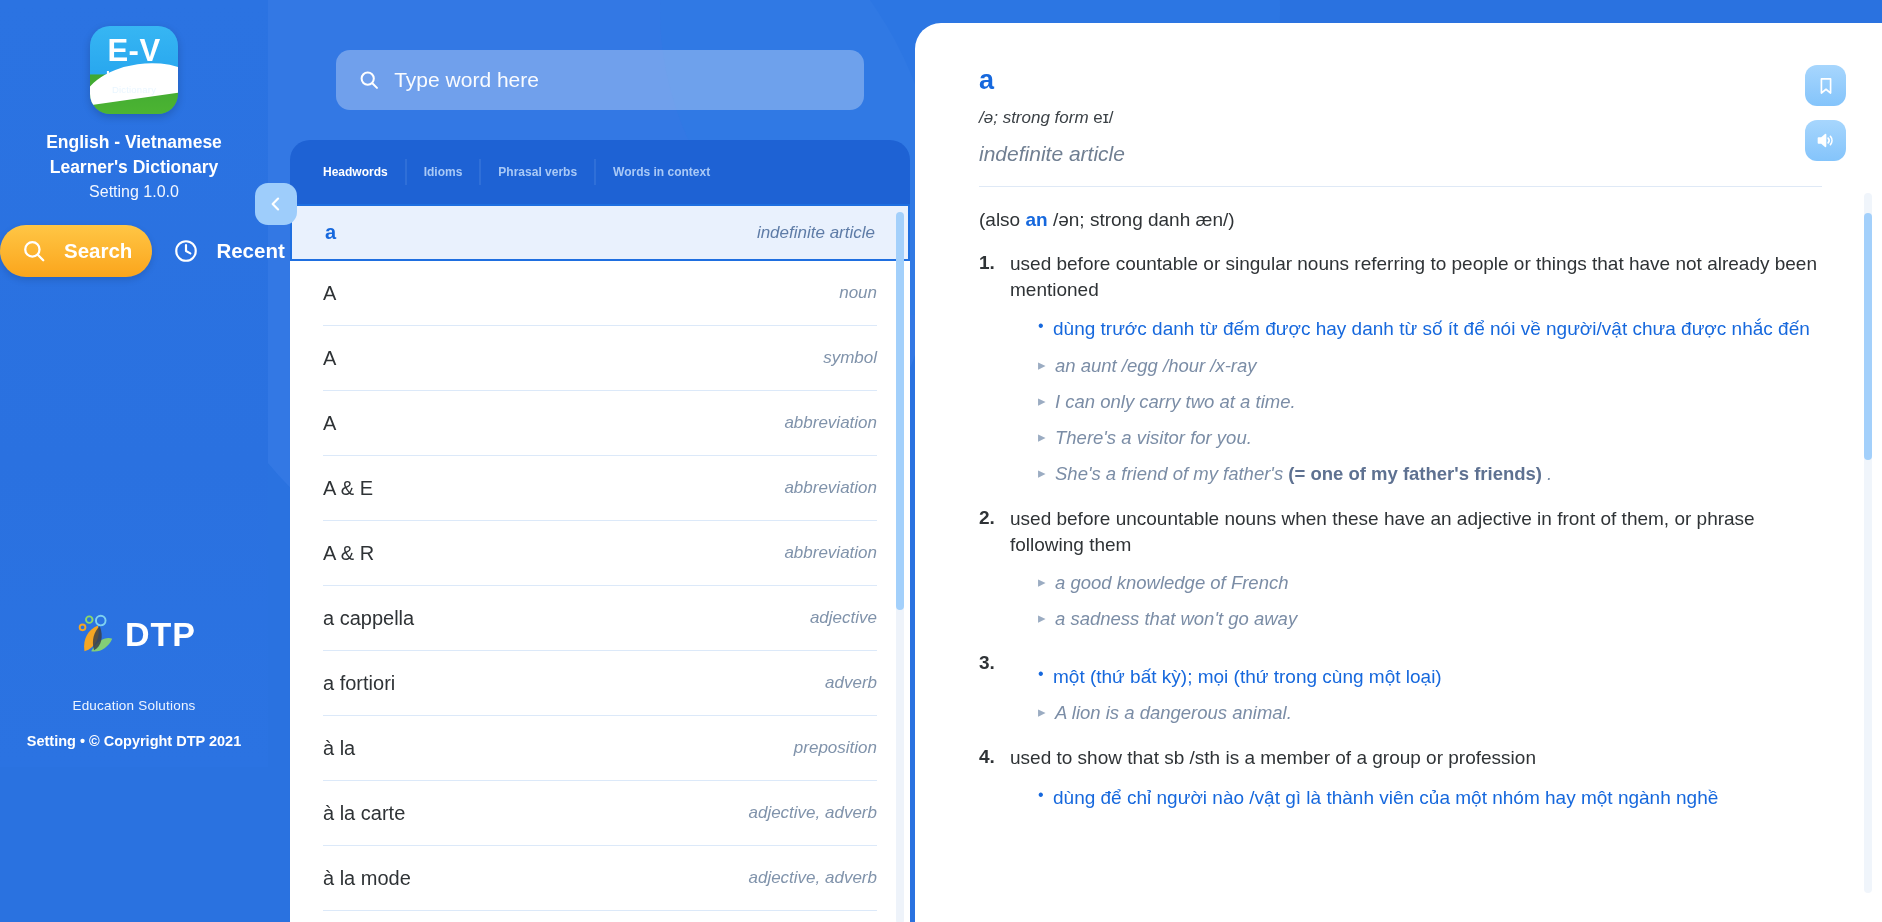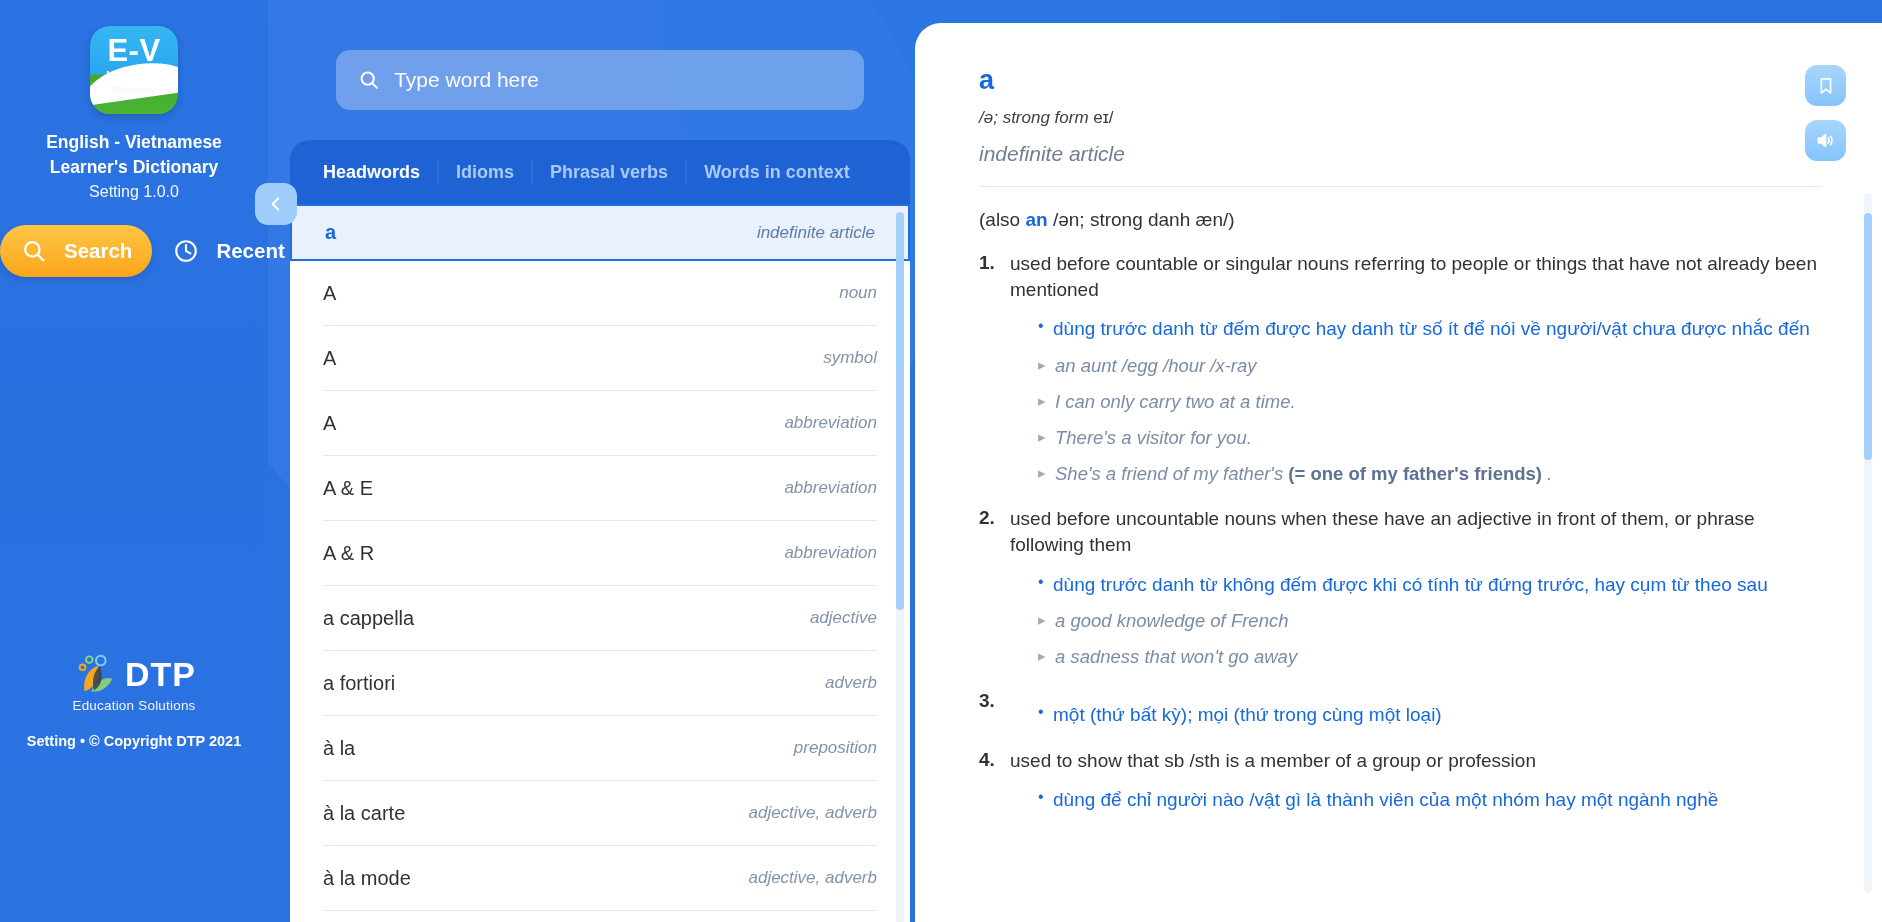--- a/index.html
+++ b/index.html
@@ -73,21 +73,21 @@
   }
   .nav-item.active {
     background: linear-gradient(180deg,#ffc645 0%, #fba51c 100%);
     box-shadow: 0 3px 7px rgba(0,0,0,.13);
   }
   .nav-icon { width: 28px; height: 28px; flex: none; display: flex; align-items: center; justify-content: center; }
   .nav-icon svg { display: block; }
 
   .dtp {
     position: absolute; bottom: 54px; left: 0; width: 268px;
-    display: flex; flex-direction: column; align-items: center;
+    display: flex; flex-direction: column; align-items: center; gap: 40px;
   }
   .dtp-row { display: flex; align-items: center; gap: 7px; }
   .dtp-word { color: #fff; font-size: 34px; font-weight: bold; letter-spacing: 1px; line-height: .95; }
   .dtp-sub { color: #eef5ff; font-size: 13.5px; margin-top: 1px; letter-spacing: .2px; }
   .footer-note {
     position: absolute; bottom: 18px; left: 0; width: 268px; text-align: center;
     color: #fff; font-size: 14.5px; font-weight: bold;
   }
 
   
@@ -112,21 +112,21 @@
     width: 100%; height: 100%;
   }
   .search-input::placeholder { color: #ffffff; opacity: .96; }
 
   .tabs {
     position: absolute; left: 0; top: 131px; width: 620px; height: 64px;
     background: #1e62d4; border-radius: 20px 20px 0 0;
     display: flex; align-items: center; padding-left: 33px;
   }
   .tab {
-    color: #a9c9f6; font-size: 18px; font-weight: bold;
+    color: #a9c9f6; font-size: 12px; font-weight: bold;
     padding: 0 17px; cursor: pointer; line-height: 1;
     border-right: 2px solid #2f6fd8; height: 26px; display: flex; align-items: center;
   }
   .tab:first-child { padding-left: 0; }
   .tab:last-child { border-right: 0; }
   .tab.active { color: #ffffff; }
 
   .list-panel {
     position: absolute; left: 0; top: 195px; width: 620px; height: 727px;
     background: #ffffff; overflow: hidden;
@@ -390,30 +390,30 @@
           <div class="example">I can only carry two at a time.</div>
           <div class="example">There's a visitor for you.</div>
           <div class="example"><span>She's a friend of my father's </span><b>(= one of my father's friends)</b><span> .</span></div>
         </div>
       </div>
 
       <div class="sense">
         <div class="sense-num">2.</div>
         <div class="sense-body">
           <div class="sense-def">used before uncountable nouns when these have an adjective in front of them, or phrase following them</div>
-          <div class="sense-vi">dùng trước danh từ không đếm được khi có tính từ đứng trước, hay cụm từ theo sau</div>
           <div class="example">a good knowledge of French</div>
           <div class="example">a sadness that won't go away</div>
         </div>
       </div>
 
       <div class="sense">
         <div class="sense-num">3.</div>
         <div class="sense-body">
           <div class="sense-vi">một (thứ bất kỳ); mọi (thứ trong cùng một loại)</div>
+          <div class="example">A lion is a dangerous animal.</div>
         </div>
       </div>
 
       <div class="sense">
         <div class="sense-num">4.</div>
         <div class="sense-body">
           <div class="sense-def">used to show that sb /sth is a member of a group or profession</div>
           <div class="sense-vi">dùng để chỉ người nào /vật gì là thành viên của một nhóm hay một ngành nghề</div>
         </div>
       </div>

